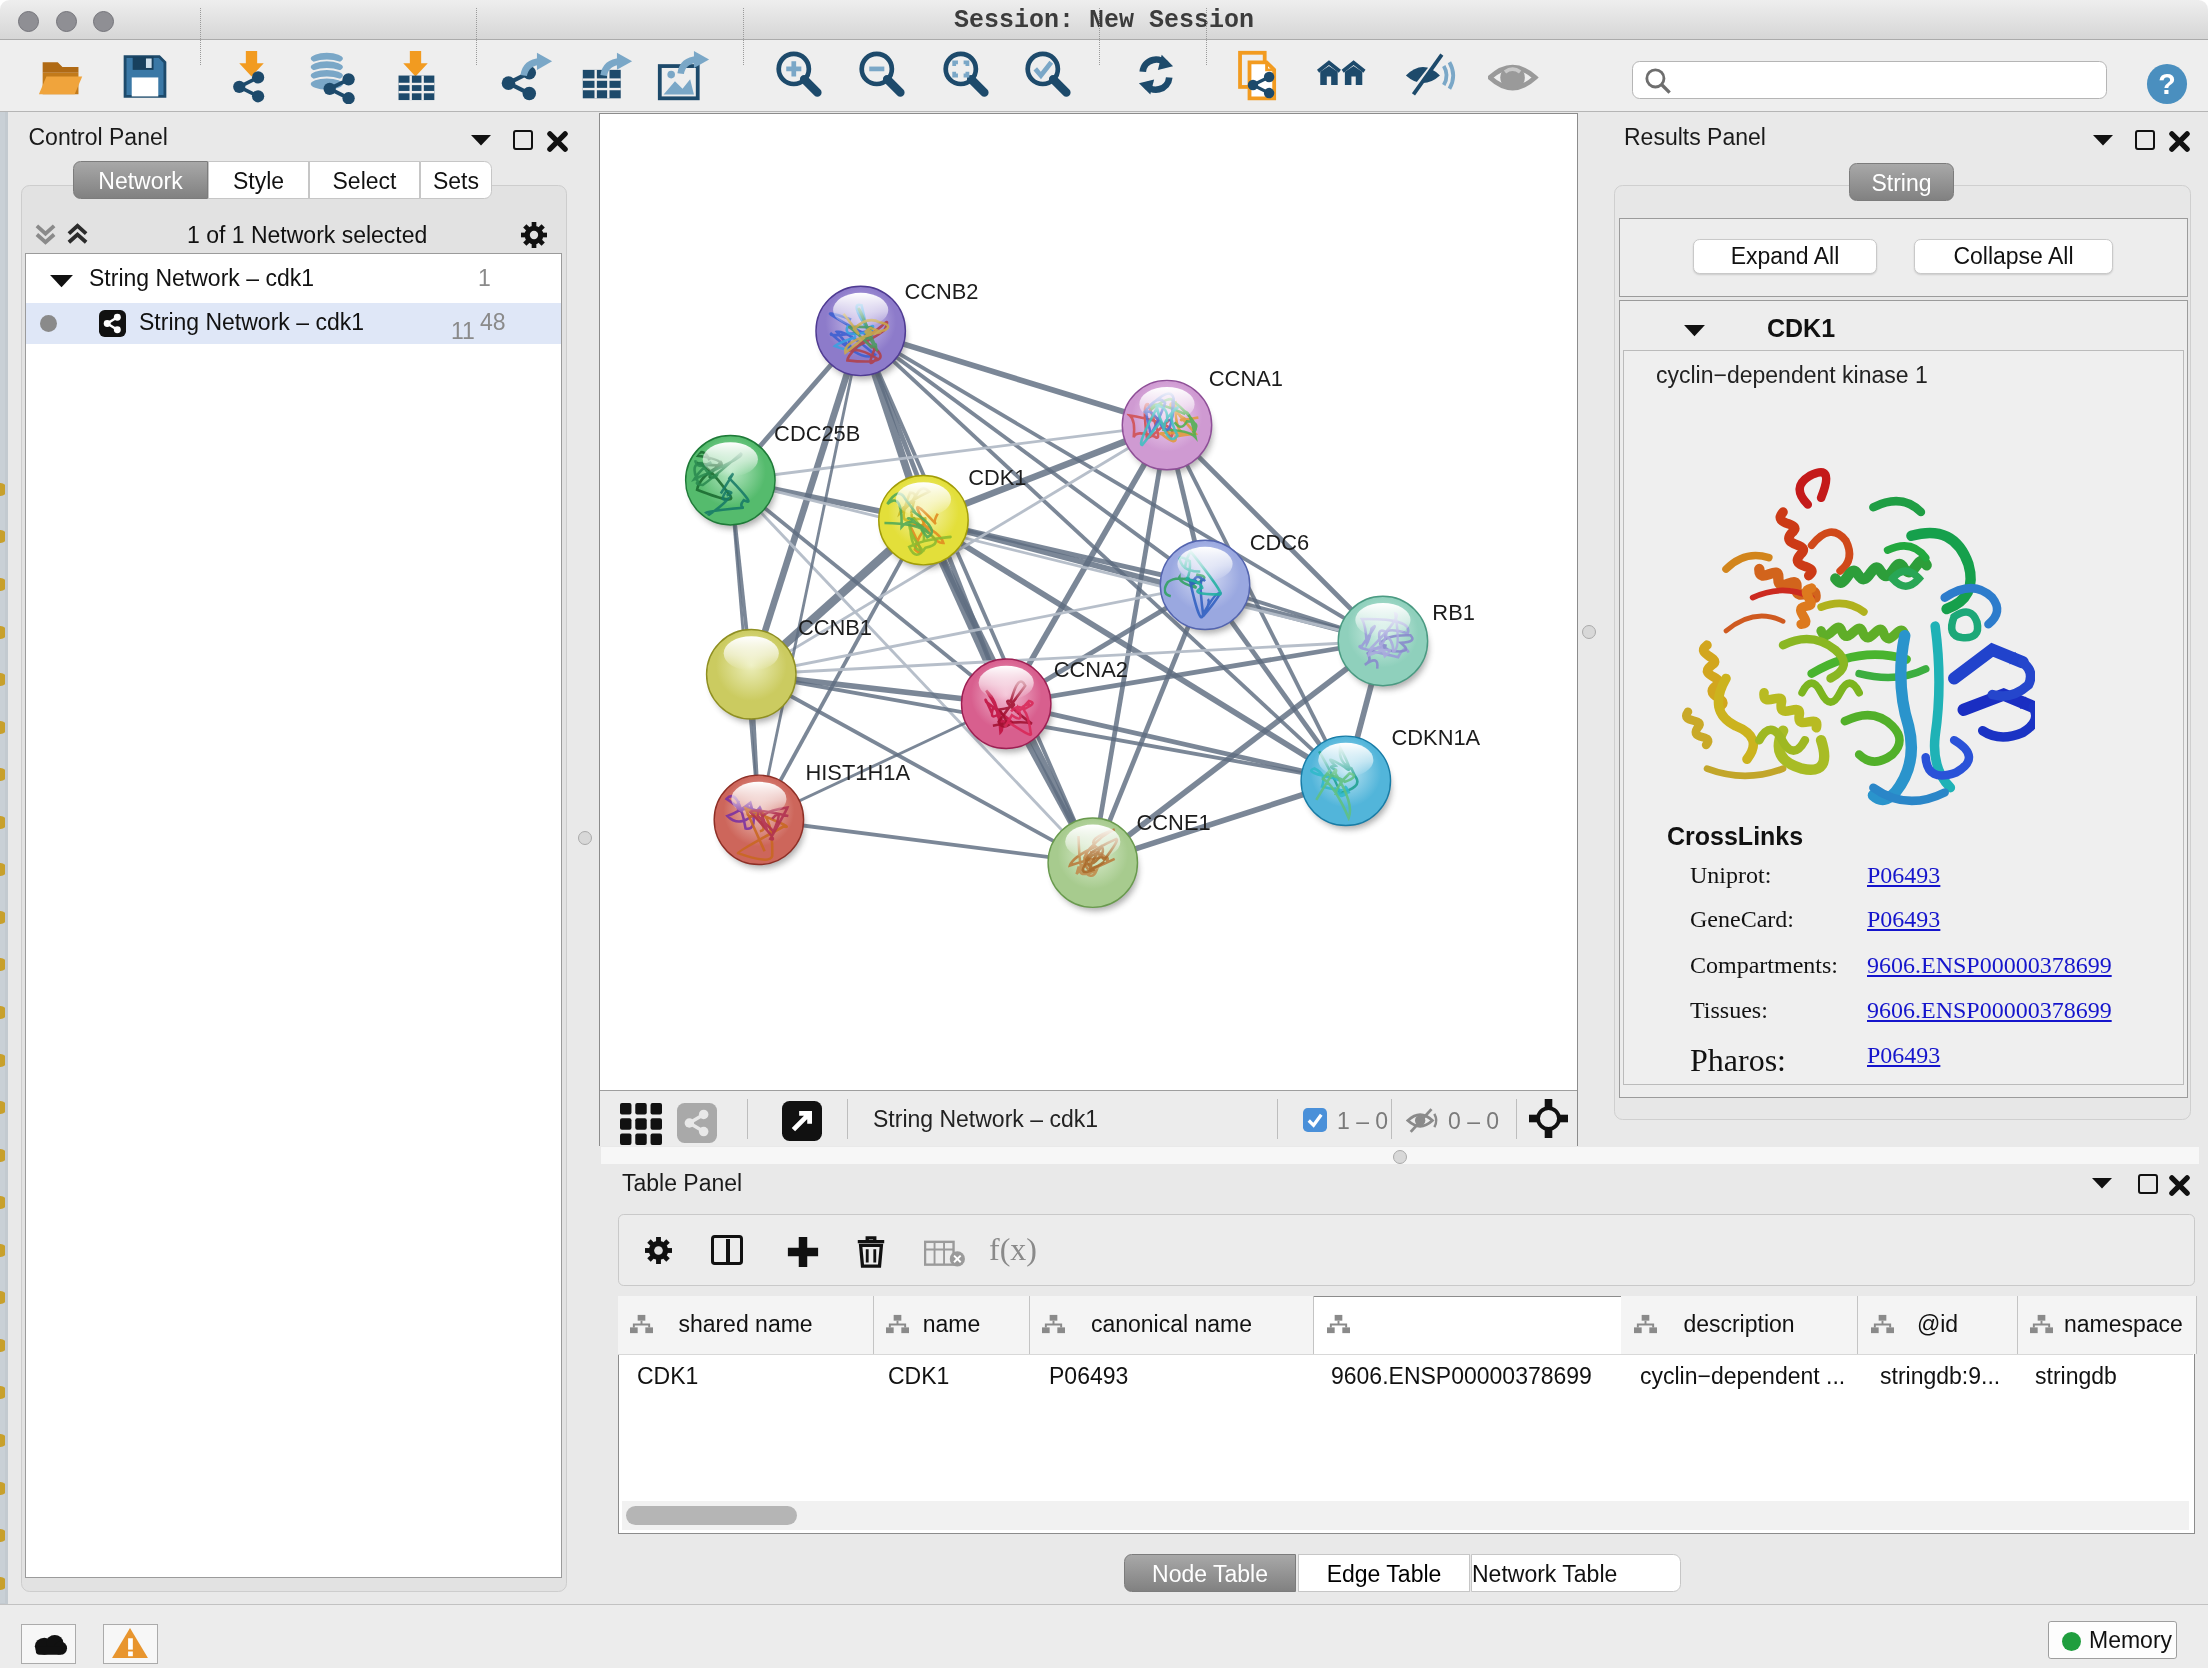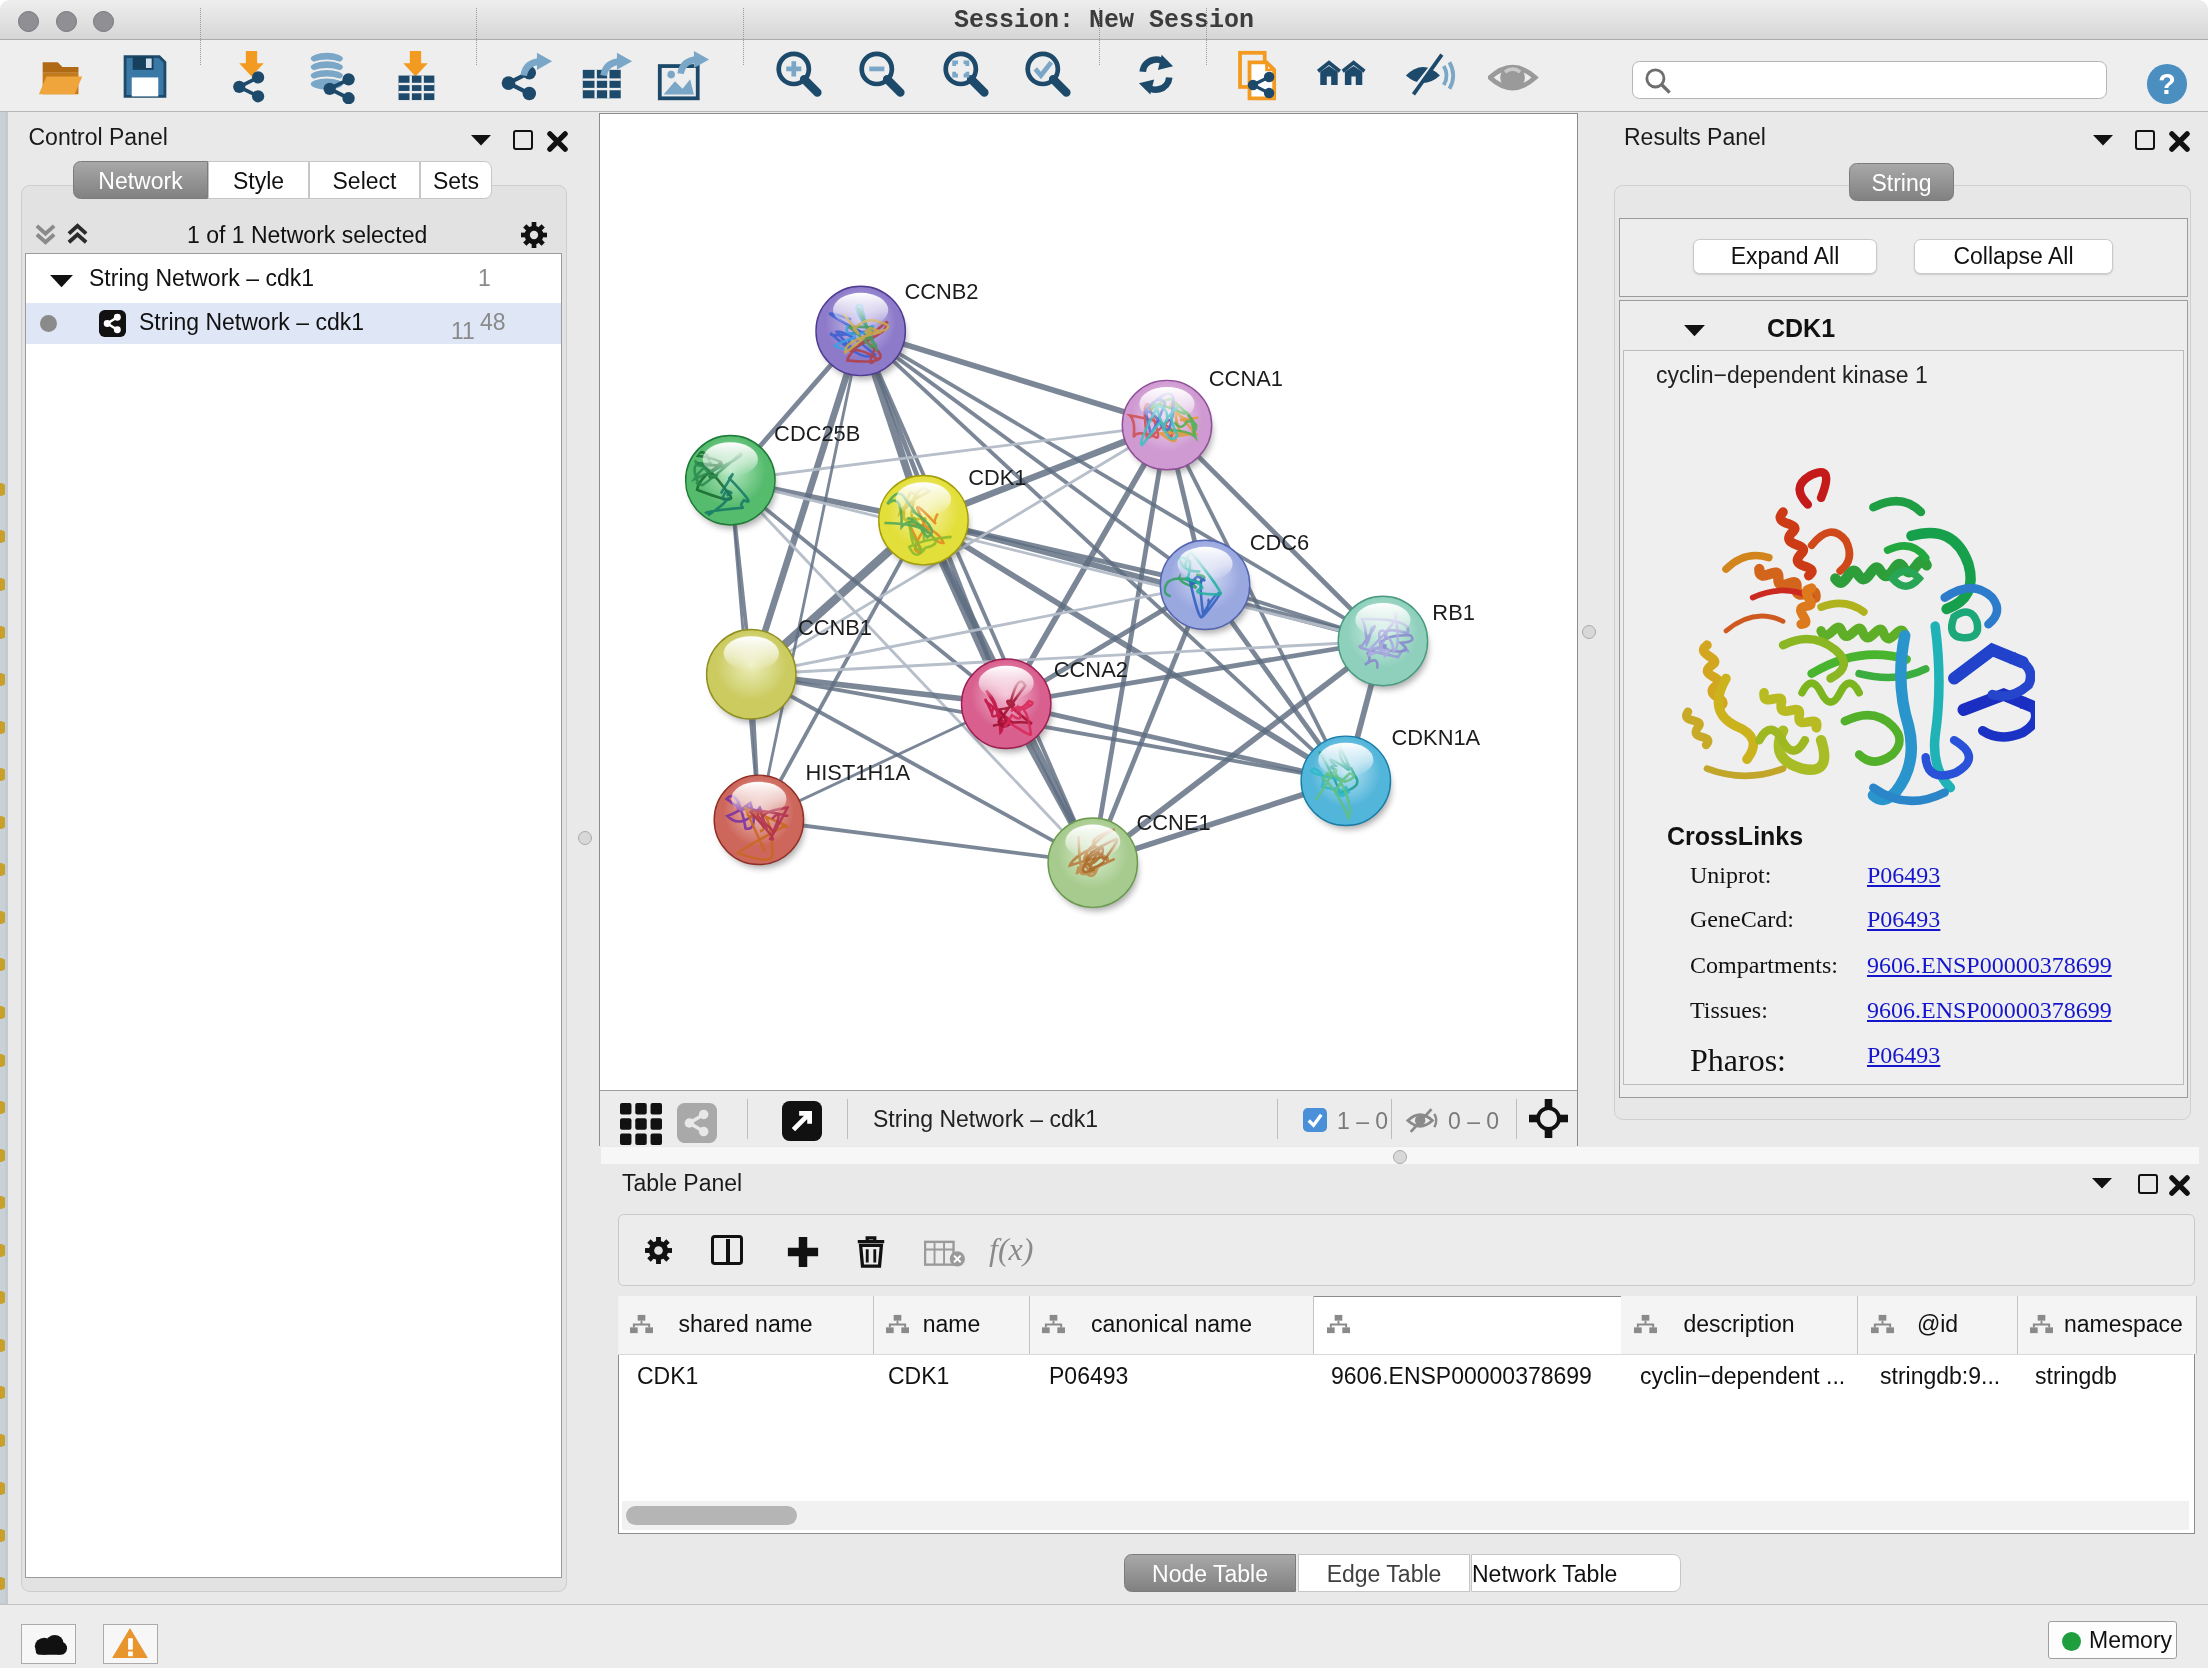--- a/index.html
+++ b/index.html
@@ -678,21 +678,21 @@
     <path d="M4 8 L32 8 M14 8 L14 4 L22 4 L22 8" stroke="#111" stroke-width="3.5" fill="none"></path>
     <path d="M7 12 L9 34 L27 34 L29 12 Z" fill="none" stroke="#111" stroke-width="3.5"></path>
     <path d="M14 16 L14 30 M22 16 L22 30" stroke="#111" stroke-width="3"></path>
   </svg>
 <svg class="abs" style="left:924px;top:1239px;" width="42" height="28.5" viewBox="0 0 44 30">
     <rect x="1" y="3" width="30" height="24" fill="none" stroke="#9a9a9a" stroke-width="2.5"></rect>
     <path d="M1 11 L31 11 M11 3 L11 27 M21 3 L21 27" stroke="#9a9a9a" stroke-width="2"></path>
     <circle cx="35" cy="21" r="8" fill="#9a9a9a"></circle>
     <path d="M31.5 17.5 L38.5 24.5 M38.5 17.5 L31.5 24.5" stroke="#fff" stroke-width="2"></path>
   </svg>
-<div class="abs" style="left:989px;top:1231px;font-family:'Liberation Serif',serif;font-style:italic;font-size:32px;color:#8a8a8a;">f(x)</div>
+<div class="abs" style="left:989px;top:1231px;font-family:'Liberation Serif',serif;font-size:32px;color:#8a8a8a;">f(x)</div>
 <div class="abs" style="left:618px;top:1296px;width:1577px;height:238px;">
     <div class="th" style="left:0px;width:256px;">
       <div class="thlbl">shared name</div>
     </div>
     <svg class="abs" style="left:11.4px;top:17px;" width="25" height="23" viewBox="0 0 26 24">
       <rect x="9" y="2" width="8" height="6" fill="#8a8a8a"></rect>
       <rect x="1" y="15" width="8" height="6" fill="#8a8a8a"></rect>
       <rect x="17" y="15" width="8" height="6" fill="#8a8a8a"></rect>
       <path d="M13 8 L13 12 M5 15 L5 12 L21 12 L21 15" stroke="#8a8a8a" stroke-width="2" fill="none"></path>
     </svg>
@@ -752,21 +752,21 @@
     <div class="td" style="left:270px;">CDK1</div>
     <div class="td" style="left:431px;">P06493</div>
     <div class="td" style="left:713px;">9606.ENSP00000378699</div>
     <div class="td" style="left:1022px;">cyclin−dependent ...</div>
     <div class="td" style="left:1262px;">stringdb:9...</div>
     <div class="td" style="left:1417px;">stringdb</div>
     <div class="abs" style="left:3.8px;top:205px;width:1567px;height:28.5px;background:#f1f1f1;"></div>
     <div class="abs" style="left:7.6px;top:210px;width:171px;height:19px;background:#b5b5b5;border-radius:9.5px;"></div>
   </div>
 <div class="abs" style="left:1124px;top:1554px;width:172px;height:38px;background:linear-gradient(#a8a8a8,#818181);border:1px solid #7c7c7c;border-radius:7.6px 0 0 7.6px;color:#fff;font-size:23px;text-align:center;line-height:38px;">Node Table</div>
-<div class="abs" style="left:1298px;top:1554px;width:172px;height:38px;background:#fff;border:1px solid #c6c6c6;color:#404040;font-size:23px;text-align:center;line-height:38px;">Edge Table</div>
+<div class="abs" style="left:1298px;top:1554px;width:172px;height:38px;background:#fff;border:1px solid #c6c6c6;color:#000000;font-size:23px;text-align:center;line-height:38px;">Edge Table</div>
 <div class="abs" style="left:1471px;top:1554px;width:210px;height:38px;background:#fff;border:1px solid #c6c6c6;border-radius:0 7.6px 7.6px 0;color:#111;font-size:23px;line-height:38px;">Network Table</div>
 <svg class="abs" style="left:32px;top:1631px;" width="36" height="25" viewBox="0 0 38 26">
     <ellipse cx="13" cy="16" rx="10" ry="9" fill="#111"></ellipse>
     <ellipse cx="24" cy="12" rx="9" ry="8" fill="#111"></ellipse>
     <ellipse cx="30" cy="18" rx="7" ry="7" fill="#111"></ellipse>
     <rect x="4" y="16" width="28" height="9" rx="4" fill="#111"></rect>
   </svg>
 <svg class="abs" style="left:110px;top:1626px;" width="40" height="34" viewBox="0 0 42 36">
     <path d="M21 2 L40 34 L2 34 Z" fill="#e8952e"></path>
     <rect x="19" y="13" width="5" height="12" fill="#fff"></rect>

